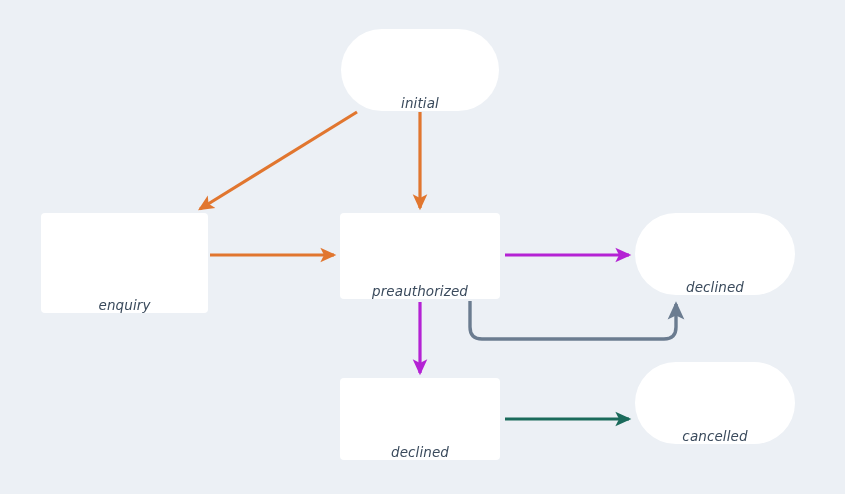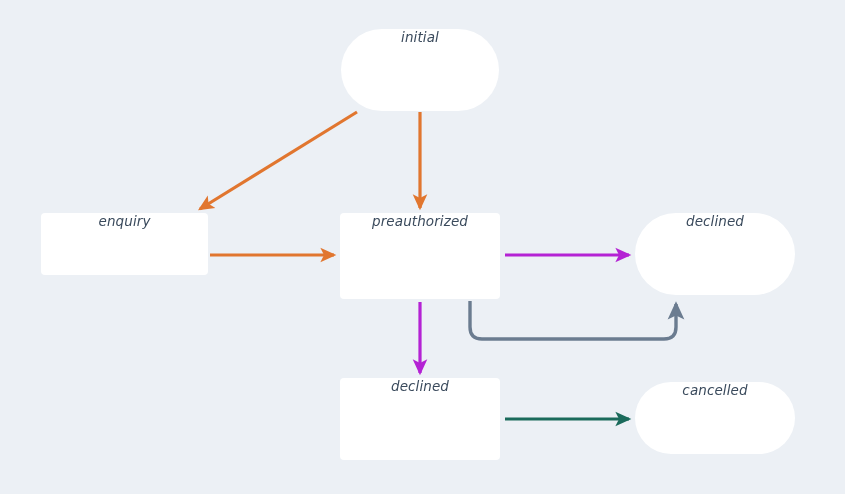--- a/index.html
+++ b/index.html
@@ -25,21 +25,21 @@
     left: 0;
     top: 0;
     width: 845px;
     height: 494px;
     pointer-events: none;
   }
   .node {
     position: absolute;
     background: #ffffff;
     display: flex;
-    align-items: flex-start;
+    align-items: flex-end;
     justify-content: center;
     box-sizing: border-box;
   }
   .node.rect {
     border-radius: 4px;
   }
   .node.pill {
     border-radius: 999px;
   }
   .node-label {
@@ -88,33 +88,33 @@
       <path d="M 505 419 L 629 419" fill="none" stroke="#1a6a5b" stroke-width="3.2" stroke-linecap="butt" marker-end="url(#arrow-green)"></path>
 
       <path d="M 470 301 L 470 327 Q 470 339 482 339 L 664 339 Q 676 339 676 327 L 676 304" fill="none" stroke="#6b7c90" stroke-width="3.4" stroke-linecap="butt" stroke-linejoin="round" marker-end="url(#arrow-gray)"></path>
     </g>
   </svg>
 
   <div class="node pill" style="left:341px; top:29px; width:158px; height:82px;">
     <span class="node-label">initial</span>
   </div>
 
-  <div class="node rect" style="left:41px; top:213px; width:167px; height:62px;">
+  <div class="node rect" style="left:41px; top:213px; width:167px; height:100px;">
     <span class="node-label">enquiry</span>
   </div>
 
   <div class="node rect" style="left:340px; top:213px; width:160px; height:86px;">
     <span class="node-label">preauthorized</span>
   </div>
 
   <div class="node pill" style="left:635px; top:213px; width:160px; height:82px;">
     <span class="node-label">declined</span>
   </div>
 
   <div class="node rect" style="left:340px; top:378px; width:160px; height:82px;">
     <span class="node-label">declined</span>
   </div>
 
-  <div class="node pill" style="left:635px; top:382px; width:160px; height:72px;">
+  <div class="node pill" style="left:635px; top:362px; width:160px; height:82px;">
     <span class="node-label">cancelled</span>
   </div>
 
 </div>
 
 </body></html>

